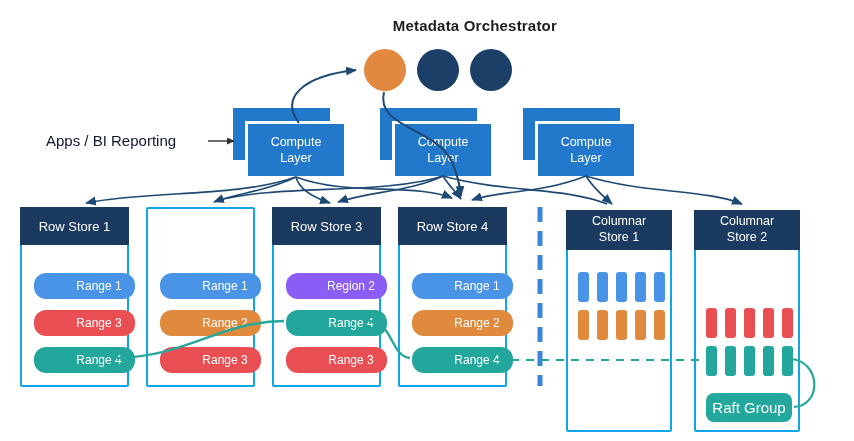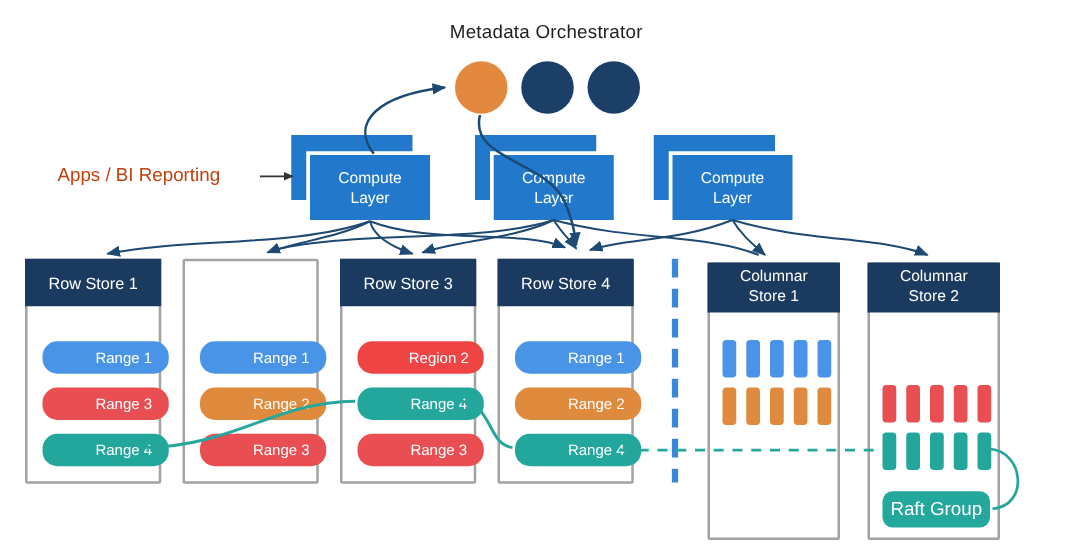--- a/index.html
+++ b/index.html
@@ -1,43 +1,43 @@
 <!DOCTYPE html>
 <html><head>
 <meta charset="utf-8">
 <style>
   * { margin:0; padding:0; box-sizing:border-box; }
   body { font-family:"Liberation Sans", sans-serif; background:#ffffff; }
   .canvas { position:relative; width:854px; height:441px; background:#ffffff; overflow:hidden; }
 
   .diagram-title {
     position:absolute; left:317px; top:17px; width:240px;
-    text-align:center; font-size:15px; font-weight:400; color:#1e1e1e;
+    text-align:right; font-size:15px; font-weight:700; color:#1e1e1e;
     letter-spacing:.2px;
   }
   .apps-label {
-    position:absolute; left:46px; top:132px; font-size:15px; color:#c2410c;
+    position:absolute; left:46px; top:132px; font-size:15px; color:#0f172a;
     font-weight:500;
   }
 
   .orch-node { position:absolute; top:49px; width:42px; height:42px; border-radius:50%; }
 
   .compute-group { position:absolute; top:108px; width:112px; height:69px;text-decoration:underline; }
   .compute-back  { position:absolute; left:0; top:0; width:97px; height:52px; background:#2279cc; }
   .compute-front {
     position:absolute; left:15px; top:16px; width:96px; height:52px;
     background:#2279cc; box-shadow:0 0 0 3px #ffffff;
     display:flex; align-items:center; justify-content:center;
   }
   .compute-front .lbl {
     color:#ffffff; font-size:12.5px; line-height:1.3; text-align:center; width:70px;
   }
 
   .store {
-    position:absolute; background:#ffffff; border:2px solid #a3a3a3; border-radius:2px;
+    position:absolute; background:#ffffff; border:2px solid #0ea5e9; border-radius:2px;
   }
   .row-store  { top:207px; width:109px; height:180px; }
   .col-store  { top:210px; width:106px; height:222px; }
   .store-header {
     position:absolute; left:-2px; top:-2px; right:-2px;
     background:#1b3a5f; color:#ffffff; text-align:center;
     display:flex; flex-direction:column; align-items:center; justify-content:center;
   }
   .row-store .store-header { height:38px; font-size:13px; }
   .col-store .store-header { height:40px; font-size:12.5px; line-height:1.25; }
@@ -95,21 +95,21 @@
     <div class="range-chip chip-2" style="background: rgb(233, 79, 82);">Range 3</div>
     <div class="range-chip chip-3" style="background: rgb(35, 167, 156);">Range 4</div>
   </div>
   <div class="store row-store" style="left:146px;">
     <div class="range-chip chip-1" style="background: rgb(74, 148, 232);">Range 1</div>
     <div class="range-chip chip-2" style="background: rgb(224, 138, 62);">Range 2</div>
     <div class="range-chip chip-3" style="background: rgb(233, 79, 82);">Range 3</div>
   </div>
   <div class="store row-store" style="left:272px;">
     <div class="store-header">Row Store 3</div>
-    <div class="range-chip chip-1" style="background: #ef4444;">Region 2</div>
+    <div class="range-chip chip-1" style="background: #8b5cf6;">Region 2</div>
     <div class="range-chip chip-2" style="background: rgb(35, 167, 156);">Range 4</div>
     <div class="range-chip chip-3" style="background: rgb(233, 79, 82);">Range 3</div>
   </div>
   <div class="store row-store" style="left:398px;">
     <div class="store-header">Row Store 4</div>
     <div class="range-chip chip-1" style="background: rgb(74, 148, 232);">Range 1</div>
     <div class="range-chip chip-2" style="background: rgb(224, 138, 62);">Range 2</div>
     <div class="range-chip chip-3" style="background: rgb(35, 167, 156);">Range 4</div>
   </div>
 

